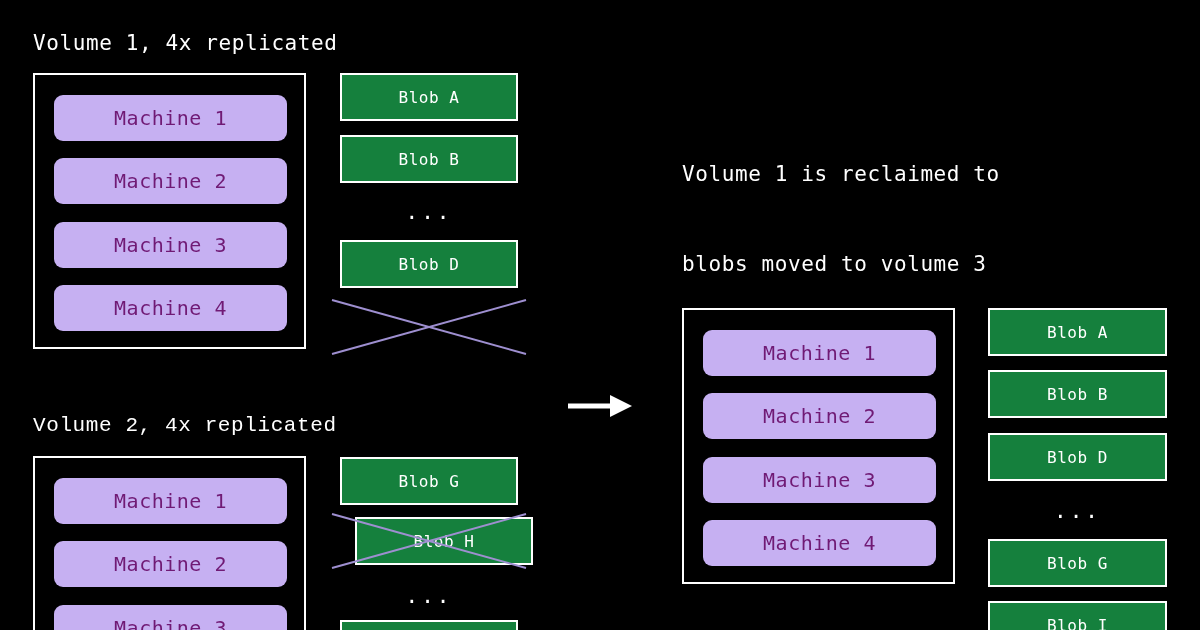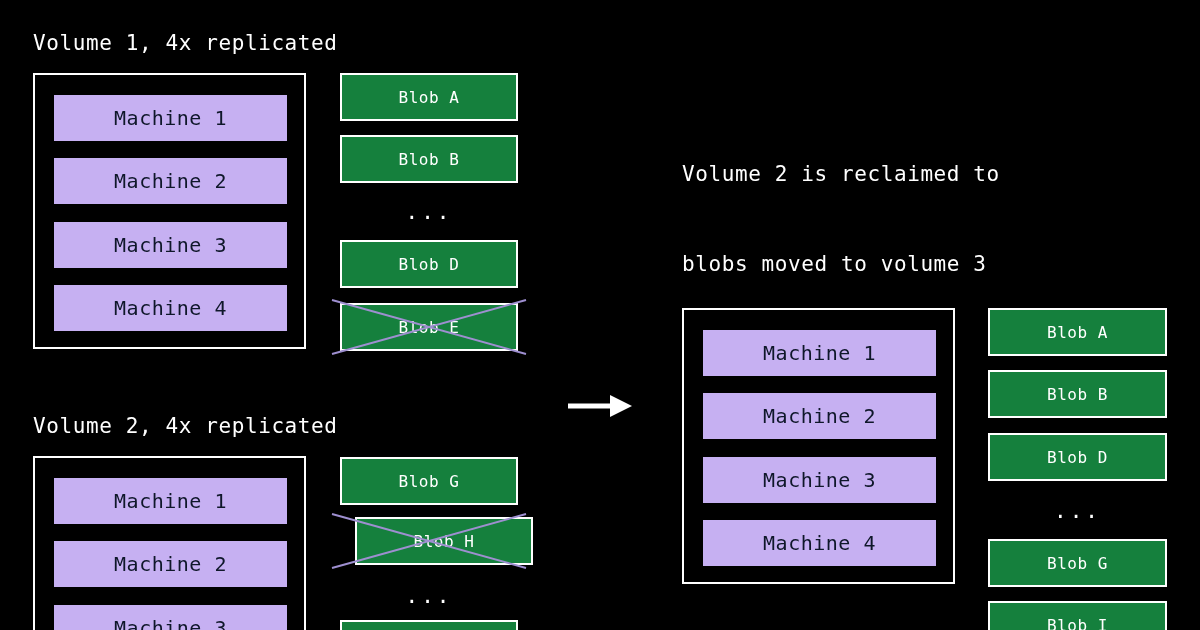--- a/index.html
+++ b/index.html
@@ -25,27 +25,28 @@
   .vol-container{
     position:absolute;
     border:2px solid #ffffff;
     box-sizing:border-box;
     background:#000000;
   }
 
   .machine{
     position:absolute;
     background:#c6b0f2;
-    color:#0f172a;
+    color:#701a75;
     font-size:20px;
     letter-spacing:0.5px;
     display:flex;
     align-items:center;
     justify-content:center;
     box-sizing:border-box;
+    border-radius:9px;
   }
 
   .blob{
     position:absolute;
     border:2px solid #ffffff;
     box-sizing:border-box;
     background:#15803d;
     color:#ffffff;
     font-size:16px;
     letter-spacing:0.5px;
@@ -97,27 +98,26 @@
     <div class="machine" style="left:19px;top:20px;width:233px;height:46px;">Machine 1</div>
     <div class="machine" style="left:19px;top:83px;width:233px;height:46px;">Machine 2</div>
     <div class="machine" style="left:19px;top:147px;width:233px;height:46px;">Machine 3</div>
     <div class="machine" style="left:19px;top:210px;width:233px;height:46px;">Machine 4</div>
   </div>
 
   <div class="blob" style="left:340px;top:73px;width:178px;height:48px;">Blob A</div>
   <div class="blob" style="left:340px;top:135px;width:178px;height:48px;">Blob B</div>
   <div class="ellipsis" style="left:340px;top:200px;width:178px;">...</div>
   <div class="blob" style="left:340px;top:240px;width:178px;height:48px;">Blob D</div>
-  <div class="blob" style="left:340px;top:303px;width:178px;height:48px;">Blob E</div>
   <svg class="strike" style="left:330px;top:296px;" width="198" height="62">
     <line x1="2" y1="4" x2="196" y2="58"></line>
     <line x1="2" y1="58" x2="196" y2="4"></line>
   </svg>
 
-  <div class="label" style="left:33px;top:410px;">Volume 2, 4x replicated</div>
+  <div class="label" style="left:33px;top:410px;font-family:Liberation Mono, monospace;">Volume 2, 4x replicated</div>
 
   <div class="vol-container" style="left:33px;top:456px;width:273px;height:276px;">
     <div class="machine" style="left:19px;top:20px;width:233px;height:46px;">Machine 1</div>
     <div class="machine" style="left:19px;top:83px;width:233px;height:46px;">Machine 2</div>
     <div class="machine" style="left:19px;top:147px;width:233px;height:46px;">Machine 3</div>
   </div>
 
   <div class="blob" style="left:340px;top:457px;width:178px;height:48px;">Blob G</div>
   <div class="blob" style="left:355px;top:517px;width:178px;height:48px;">Blob H</div>
   <svg class="strike" style="left:330px;top:510px;" width="198" height="62">
@@ -126,21 +126,21 @@
   </svg>
   <div class="ellipsis" style="left:340px;top:584px;width:178px;">...</div>
   <div class="blob" style="left:340px;top:620px;width:178px;height:48px;"></div>
 
   <svg class="arrow" style="left:566px;top:392px;" width="72" height="30">
     <line x1="2" y1="14" x2="48" y2="14"></line>
     <polygon points="44,3 66,14 44,25"></polygon>
   </svg>
 
   <div class="note" style="left:682px;top:99px;">
-    <div>Volume 2 is reclaimed to</div>
+    <div>Volume 1 is reclaimed to</div>
     <div>blobs moved to volume 3</div>
   </div>
 
 
   <div class="vol-container" style="left:682px;top:308px;width:273px;height:276px;">
     <div class="machine" style="left:19px;top:20px;width:233px;height:46px;">Machine 1</div>
     <div class="machine" style="left:19px;top:83px;width:233px;height:46px;">Machine 2</div>
     <div class="machine" style="left:19px;top:147px;width:233px;height:46px;">Machine 3</div>
     <div class="machine" style="left:19px;top:210px;width:233px;height:46px;">Machine 4</div>
   </div>

